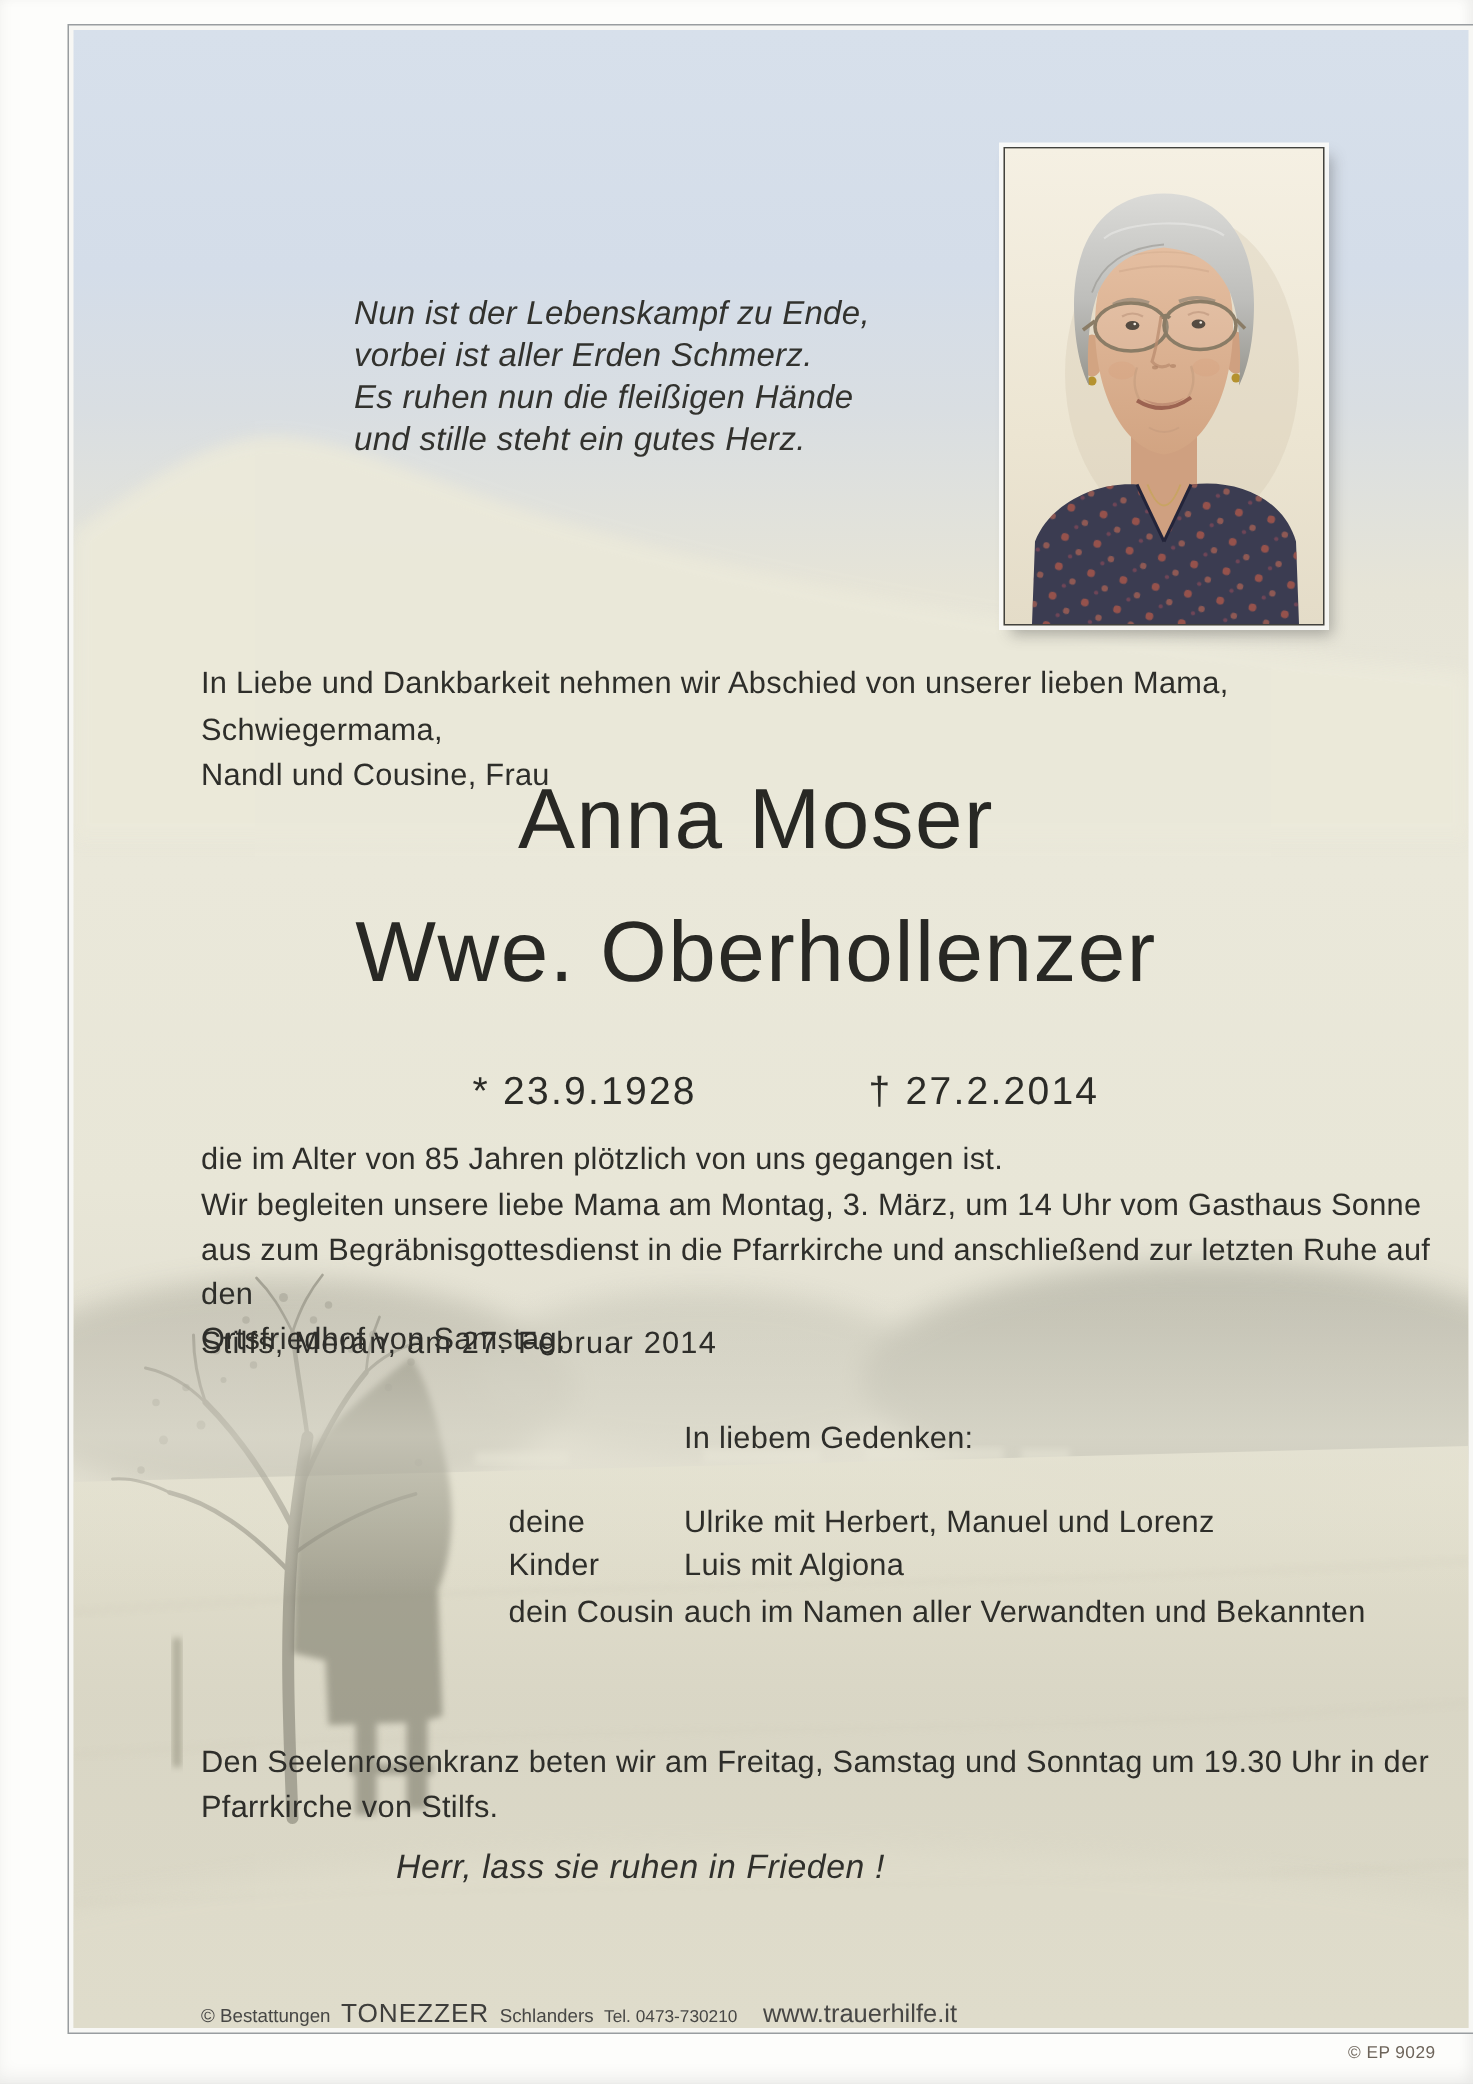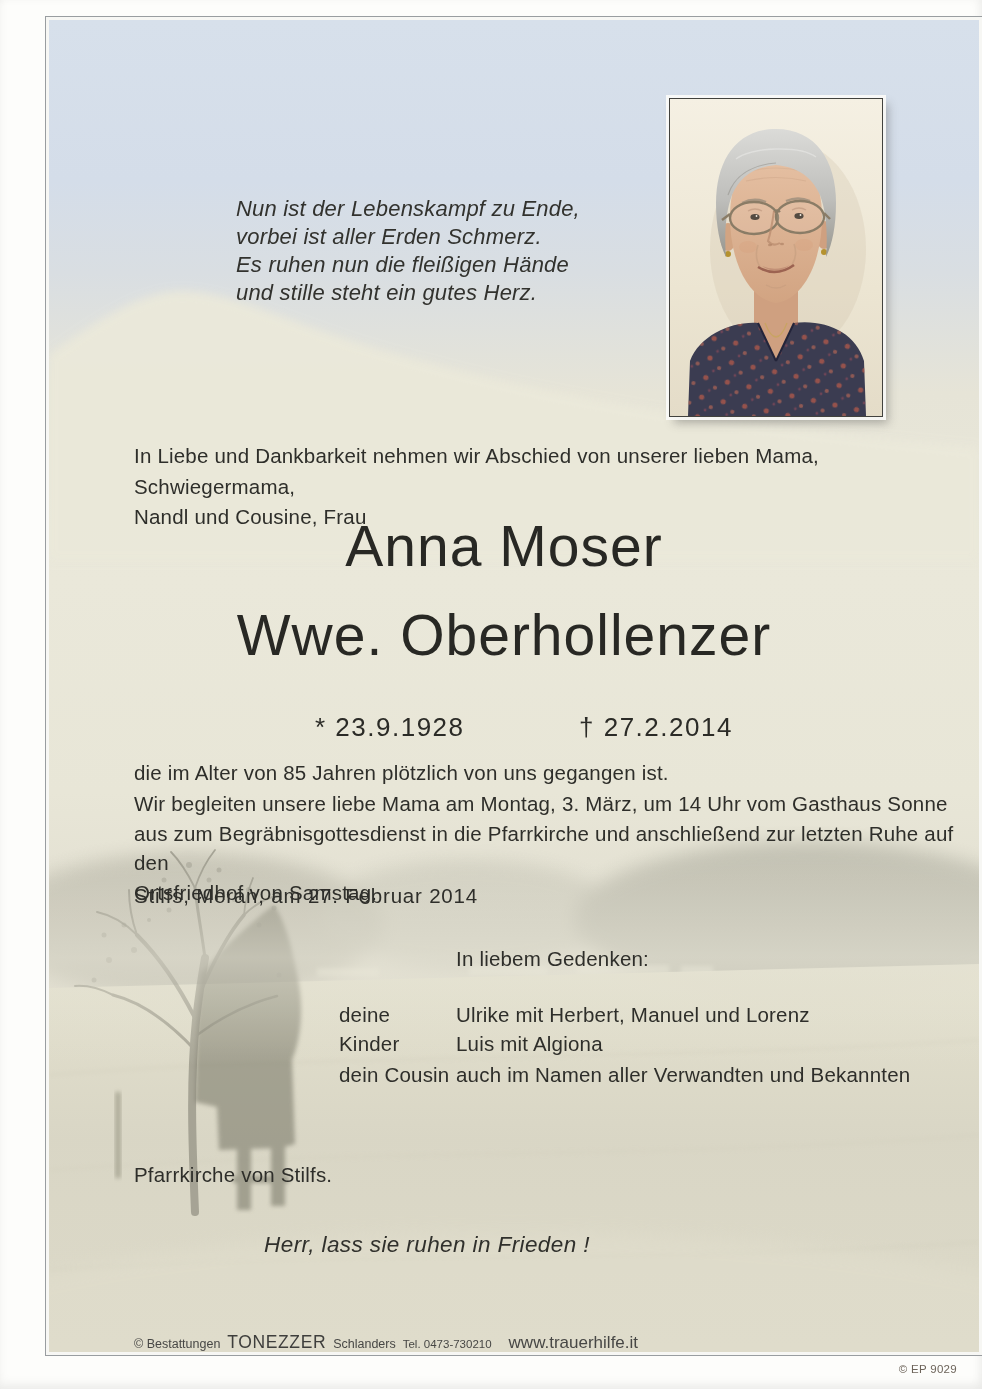--- a/index.html
+++ b/index.html
@@ -253,20 +253,21 @@
         <div>Ulrike mit Herbert, Manuel und Lorenz</div>
         <div>Luis mit Algiona</div>
       </div>
       <div>dein Cousin</div>
       <div>
         <div>auch im Namen aller Verwandten und Bekannten</div>
       </div>
     </div>
 
     <div class="abs bodytxt rosary">
+      <div>Den Seelenrosenkranz beten wir am Freitag, Samstag und Sonntag um 19.30 Uhr in der</div>
       <div>Pfarrkirche von Stilfs.</div>
     </div>
 
     <div class="abs closing">Herr, lass sie ruhen in Frieden !</div>
 
     <div class="abs footer">
       <span class="f-small">© Bestattungen</span>
       <span class="f-company">TONEZZER</span>
       <span class="f-small">Schlanders</span>
       <span class="f-tiny">Tel. 0473-730210</span>

